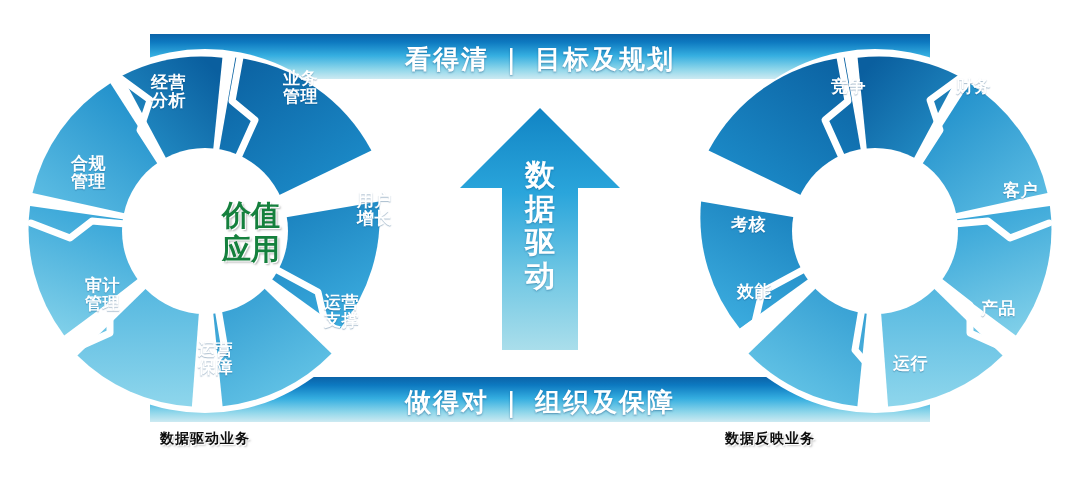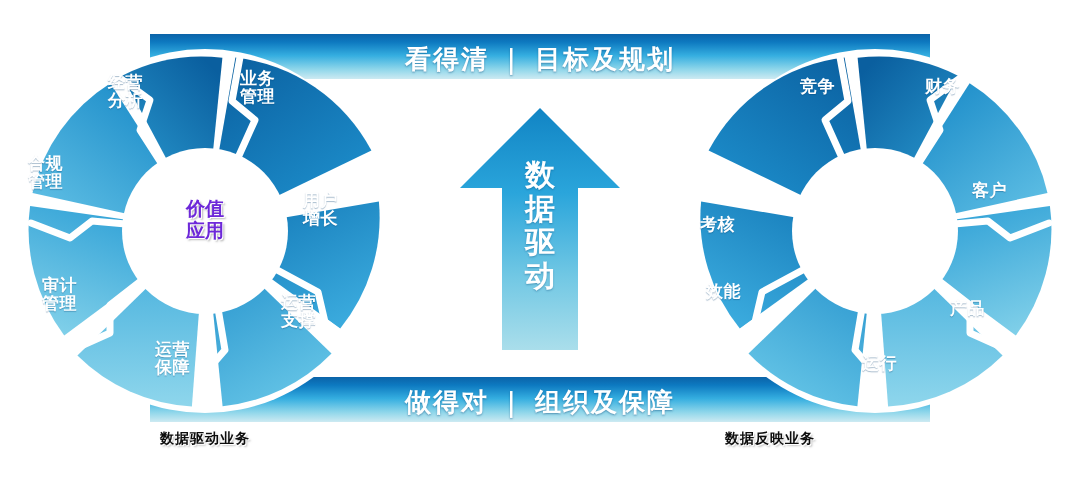--- a/index.html
+++ b/index.html
@@ -13,34 +13,34 @@
   }
   #stage{position:absolute;left:0;top:0;width:1080px;height:491px;}
   svg#art{position:absolute;left:0;top:0;width:1080px;height:491px;display:block;}
 
   
   .lbl{
     position:absolute;
     color:#ffffff;
     font-weight:700;
     line-height:1.08;
-    text-align:left;
+    text-align:right;
     white-space:pre-line;
     letter-spacing:0.5px;
     text-shadow:0 1px 1px rgba(0,60,110,.35);
     pointer-events:none;
   }
   .seg-label{font-size:17px;}
 
   .hub{
     position:absolute;
-    text-align:center;
-    color:#6d28d9;
-    font-weight:700;
-    font-size:19px;
+    text-align:right;
+    color:#15803d;
+    font-weight:700;
+    font-size:29px;
     line-height:1.18;
     white-space:pre-line;
     text-shadow:1px 1px 0 #ffffff, 2px 2px 2px rgba(120,120,120,.55);
   }
 
   .banner-text{
     position:absolute;
     color:#ffffff;
     font-weight:700;
     font-size:26px;
@@ -258,21 +258,21 @@
   <div class="arrow-text" style="left:505px;top:158px;width:70px;">数
 据
 驱
 动</div>
 
   <div class="hub" style="left:130px;top:198px;width:150px;">价值
 应用</div>
 
   <div class="lbl seg-label" style="left:240px;top:70px;width:78px;">业务
 管理</div>
-  <div class="lbl seg-label" style="left:303px;top:192px;width:78px;">用户
+  <div class="lbl seg-label" style="left:314px;top:192px;width:78px;">用户
 增长</div>
   <div class="lbl seg-label" style="left:281px;top:294px;width:78px;">运营
 支撑</div>
   <div class="lbl seg-label" style="left:155px;top:341px;width:78px;">运营
 保障</div>
   <div class="lbl seg-label" style="left:42px;top:277px;width:78px;">审计
 管理</div>
   <div class="lbl seg-label" style="left:28px;top:155px;width:78px;">合规
 管理</div>
   <div class="lbl seg-label" style="left:108px;top:74px;width:78px;">经营

